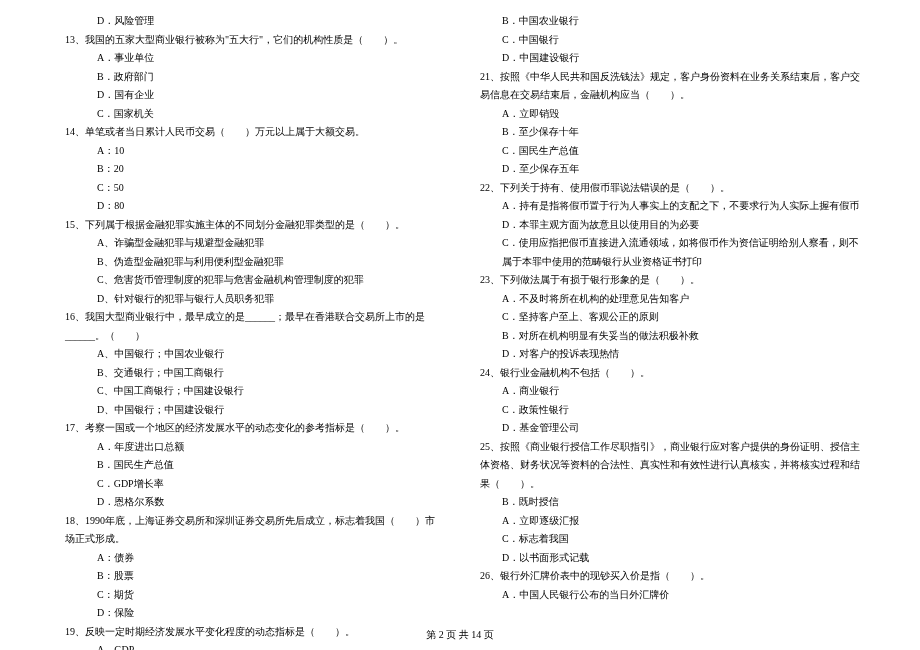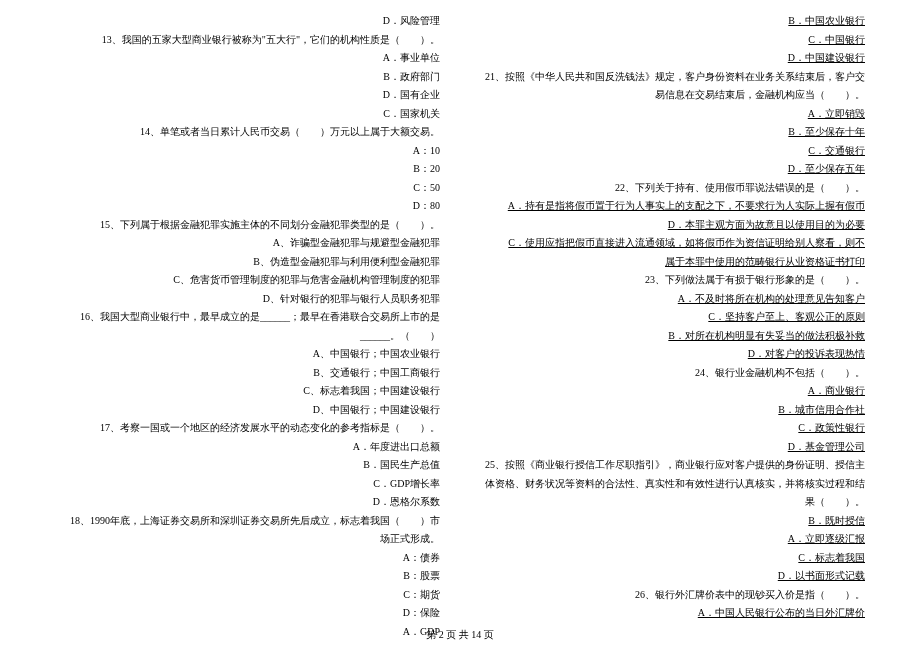--- a/index.html
+++ b/index.html
@@ -14,28 +14,26 @@
       position: relative;
     }
     .columns {
       display: flex;
       gap: 40px;
       height: 598px;
     }
     .col {
       flex: 1;
       line-height: 1.85;
-      text-align: right;
     }
     .opt {
       padding-left: 42px;
     }
     .opt2 {
       padding-left: 22px;
-      text-decoration: underline;
     }
     .q {
       padding-left: 10px;
     }
     .footer {
       position: absolute;
       bottom: 8px;
       left: 0;
       right: 0;
       text-align: center;
@@ -59,56 +57,56 @@
     <div class="opt">C：50</div>
     <div class="opt">D：80</div>
     <div class="q">15、下列属于根据金融犯罪实施主体的不同划分金融犯罪类型的是（　　）。</div>
     <div class="opt">A、诈骗型金融犯罪与规避型金融犯罪</div>
     <div class="opt">B、伪造型金融犯罪与利用便利型金融犯罪</div>
     <div class="opt">C、危害货币管理制度的犯罪与危害金融机构管理制度的犯罪</div>
     <div class="opt">D、针对银行的犯罪与银行人员职务犯罪</div>
     <div class="q">16、我国大型商业银行中，最早成立的是______；最早在香港联合交易所上市的是______。（　　）</div>
     <div class="opt">A、中国银行；中国农业银行</div>
     <div class="opt">B、交通银行；中国工商银行</div>
-    <div class="opt">C、标志着我国；中国建设银行</div>
+    <div class="opt">C、中国工商银行；中国建设银行</div>
     <div class="opt">D、中国银行；中国建设银行</div>
     <div class="q">17、考察一国或一个地区的经济发展水平的动态变化的参考指标是（　　）。</div>
     <div class="opt">A．年度进出口总额</div>
     <div class="opt">B．国民生产总值</div>
     <div class="opt">C．GDP增长率</div>
     <div class="opt">D．恩格尔系数</div>
     <div class="q">18、1990年底，上海证券交易所和深圳证券交易所先后成立，标志着我国（　　）市场正式形成。</div>
     <div class="opt">A：债券</div>
     <div class="opt">B：股票</div>
     <div class="opt">C：期货</div>
     <div class="opt">D：保险</div>
+    <div class="q">19、反映一定时期经济发展水平变化程度的动态指标是（　　）。</div>
     <div class="opt">A．GDP</div>
 
   </div>
   <div class="col">
     <div class="opt2">B．中国农业银行</div>
     <div class="opt2">C．中国银行</div>
     <div class="opt2">D．中国建设银行</div>
     <div class="">21、按照《中华人民共和国反洗钱法》规定，客户身份资料在业务关系结束后，客户交易信息在交易结束后，金融机构应当（　　）。</div>
     <div class="opt2">A．立即销毁</div>
     <div class="opt2">B．至少保存十年</div>
-    <div class="opt2">C．交通银行</div>
+    <div class="opt2">C．国民生产总值</div>
     <div class="opt2">D．至少保存五年</div>
     <div class="">22、下列关于持有、使用假币罪说法错误的是（　　）。</div>
     <div class="opt2">A．持有是指将假币置于行为人事实上的支配之下，不要求行为人实际上握有假币</div>
     <div class="opt2">D．本罪主观方面为故意且以使用目的为必要</div>
     <div class="opt2">C．使用应指把假币直接进入流通领域，如将假币作为资信证明给别人察看，则不属于本罪中使用的范畴银行从业资格证书打印</div>
     <div class="">23、下列做法属于有损于银行形象的是（　　）。</div>
     <div class="opt2">A．不及时将所在机构的处理意见告知客户</div>
     <div class="opt2">C．坚持客户至上、客观公正的原则</div>
     <div class="opt2">B．对所在机构明显有失妥当的做法积极补救</div>
     <div class="opt2">D．对客户的投诉表现热情</div>
     <div class="">24、银行业金融机构不包括（　　）。</div>
     <div class="opt2">A．商业银行</div>
-    <div class="opt2">B．城市信用合作社</div>
     <div class="opt2">C．政策性银行</div>
     <div class="opt2">D．基金管理公司</div>
     <div class="">25、按照《商业银行授信工作尽职指引》，商业银行应对客户提供的身份证明、授信主体资格、财务状况等资料的合法性、真实性和有效性进行认真核实，并将核实过程和结果（　　）。</div>
     <div class="opt2">B．既时授信</div>
     <div class="opt2">A．立即逐级汇报</div>
     <div class="opt2">C．标志着我国</div>
     <div class="opt2">D．以书面形式记载</div>
     <div class="">26、银行外汇牌价表中的现钞买入价是指（　　）。</div>
     <div class="opt2">A．中国人民银行公布的当日外汇牌价</div>
 

